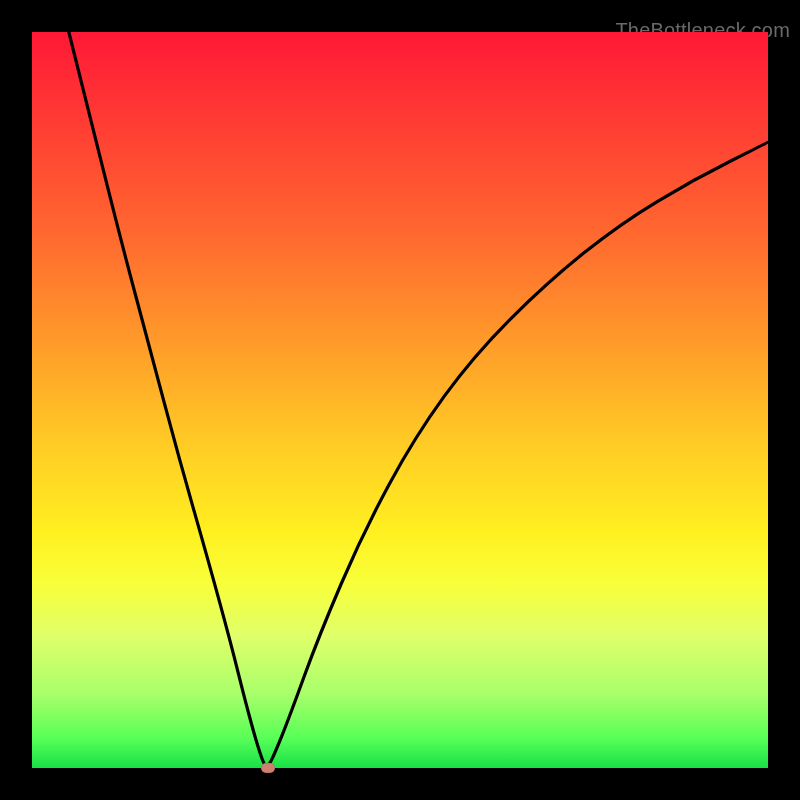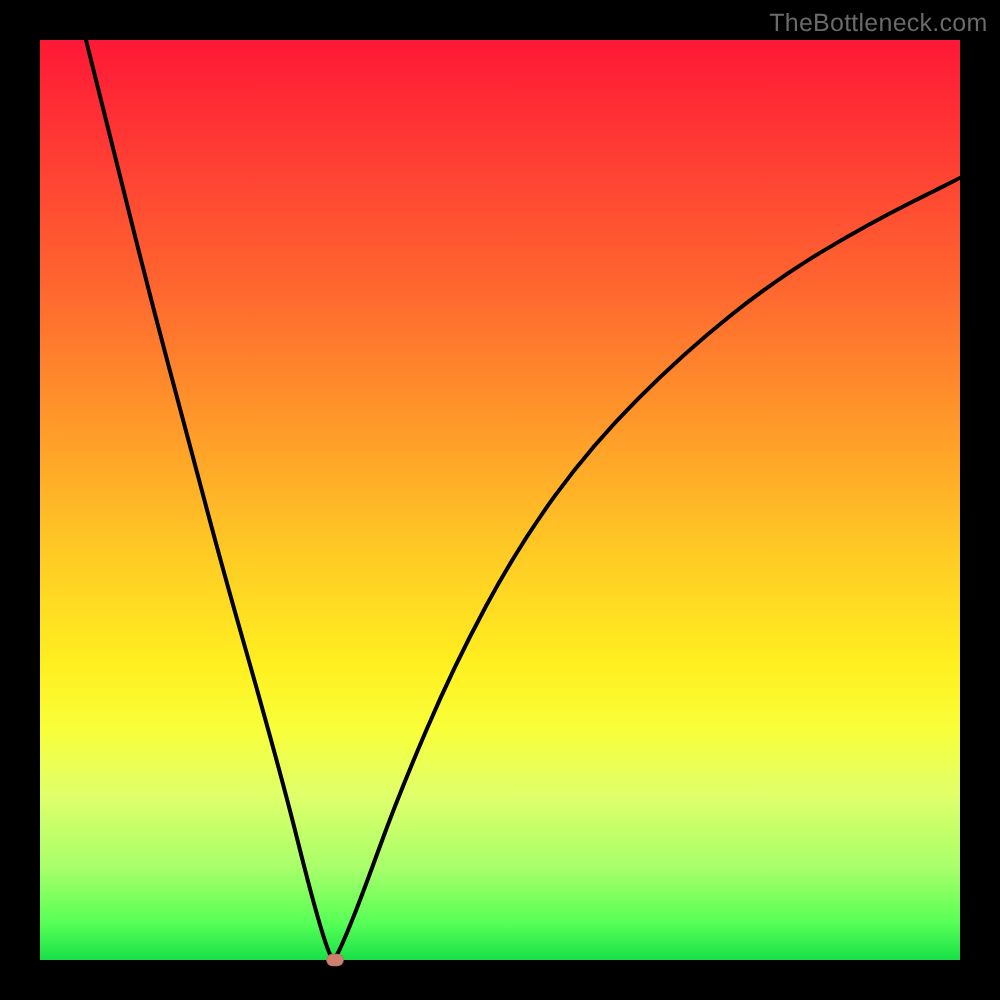--- a/index.html
+++ b/index.html
@@ -31,21 +31,21 @@
       #ffc825 55%,
       #fff020 68%,
       #f8ff3a 75%,
       #e0ff6a 82%,
       #a8ff6a 90%,
       #57ff57 96%,
       #18e048 100%);
   }
   .watermark {
     position: absolute;
-    top: 8px;
+    top: 19px;
     right: 10px;
     color: #6a6a6a;
     font-size: 20px;
     font-weight: 500;
     letter-spacing: 0.2px;
     user-select: none;
   }
   svg.curve {
     position: absolute;
     left: 0;

